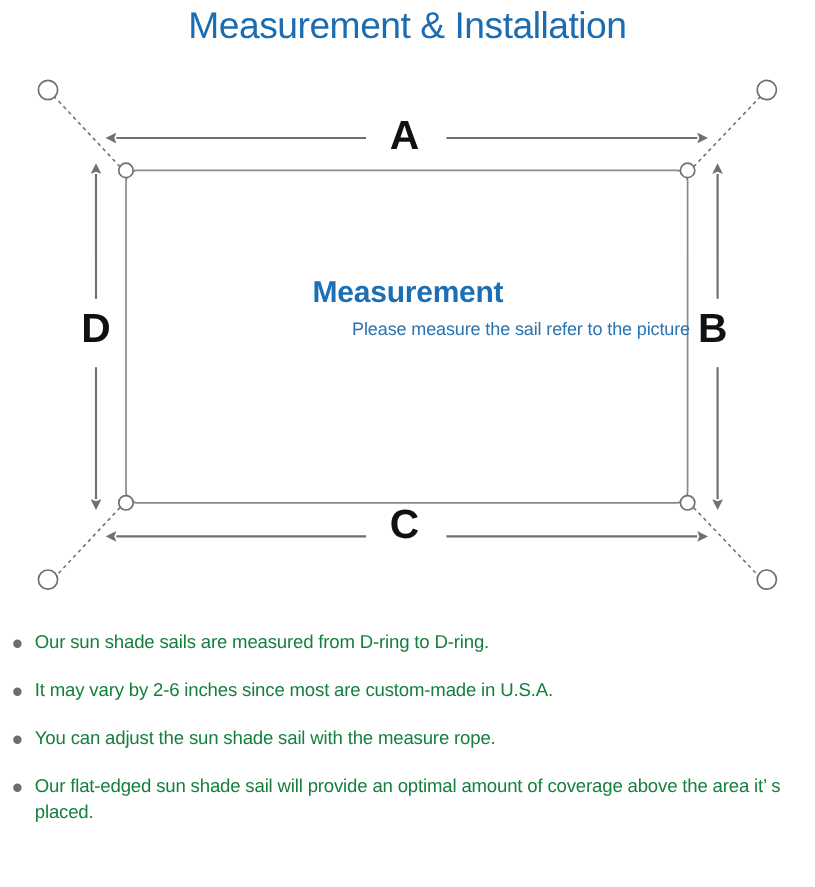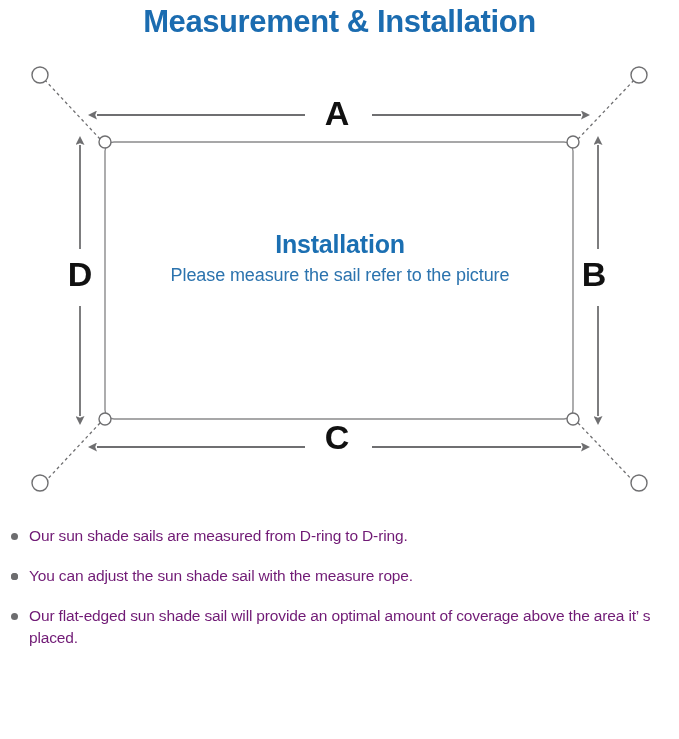--- a/index.html
+++ b/index.html
@@ -18,21 +18,21 @@
 
   
   #page-title {
     position: absolute;
     left: 0;
     top: 0;
     width: 679px;
     text-align: center;
     font-family: "Liberation Sans", sans-serif;
     font-size: 31px;
-    font-weight: bold;
+    font-weight: normal;
     letter-spacing: -0.4px;
     color: #1b6cb0;
     line-height: 40px;
     padding-top: 2px;
     white-space: nowrap;
   }
 
   
   #diagram {
     position: absolute;
@@ -71,43 +71,44 @@
   #center-heading {
     font-family: "Liberation Sans", sans-serif;
     font-size: 25px;
     font-weight: bold;
     color: #1b6fb2;
     line-height: 30px;
     letter-spacing: -0.2px;
   }
   #center-sub {
     font-family: "Liberation Sans", sans-serif;
-    font-size: 18px;
+    font-size: 15px;
     font-weight: normal;
     color: #2b73ae;
     line-height: 22px;
     padding-top: 5px;
     letter-spacing: -0.1px;
+    text-align: right;
   }
 
   
   #notes {
     position: absolute;
     left: 0;
     top: 525px;
     width: 679px;
   }
   .note-item {
     position: relative;
     padding-left: 29px;
     margin-bottom: 18px;
     font-family: "Liberation Sans", sans-serif;
     font-size: 15.5px;
     line-height: 22px;
-    color: #701a75;
+    color: #15803d;
     letter-spacing: -0.15px;
     padding-right: 4px;
   }
   .note-item:last-child { margin-bottom: 0; }
   .note-bullet {
     position: absolute;
     left: 11px;
     top: 8px;
     width: 7px;
     height: 7px;
@@ -177,35 +178,36 @@
     </g>
 
   </svg>
 
   <div class="dim-label" id="label-a">A</div>
   <div class="dim-label" id="label-c">C</div>
   <div class="dim-label" id="label-d">D</div>
   <div class="dim-label" id="label-b">B</div>
 
   <div id="center-block">
-    <div id="center-heading">Installation</div>
+    <div id="center-heading">Measurement</div>
     <div id="center-sub">Please measure the sail refer to the picture</div>
   </div>
 
 </div>
 
 <div id="notes">
 
   <div class="note-item">
     <span class="note-bullet"></span>
     <span>Our sun shade sails are measured from D-ring to D-ring.</span>
   </div>
 
   <div class="note-item">
     <span class="note-bullet"></span>
+    <span>It may vary by 2-6 inches since most are custom-made in U.S.A.</span>
   </div>
 
 
   <div class="note-item">
     <span class="note-bullet"></span>
     <span>You can adjust the sun shade sail with the measure rope.</span>
   </div>
 
   <div class="note-item">
     <span class="note-bullet"></span>

